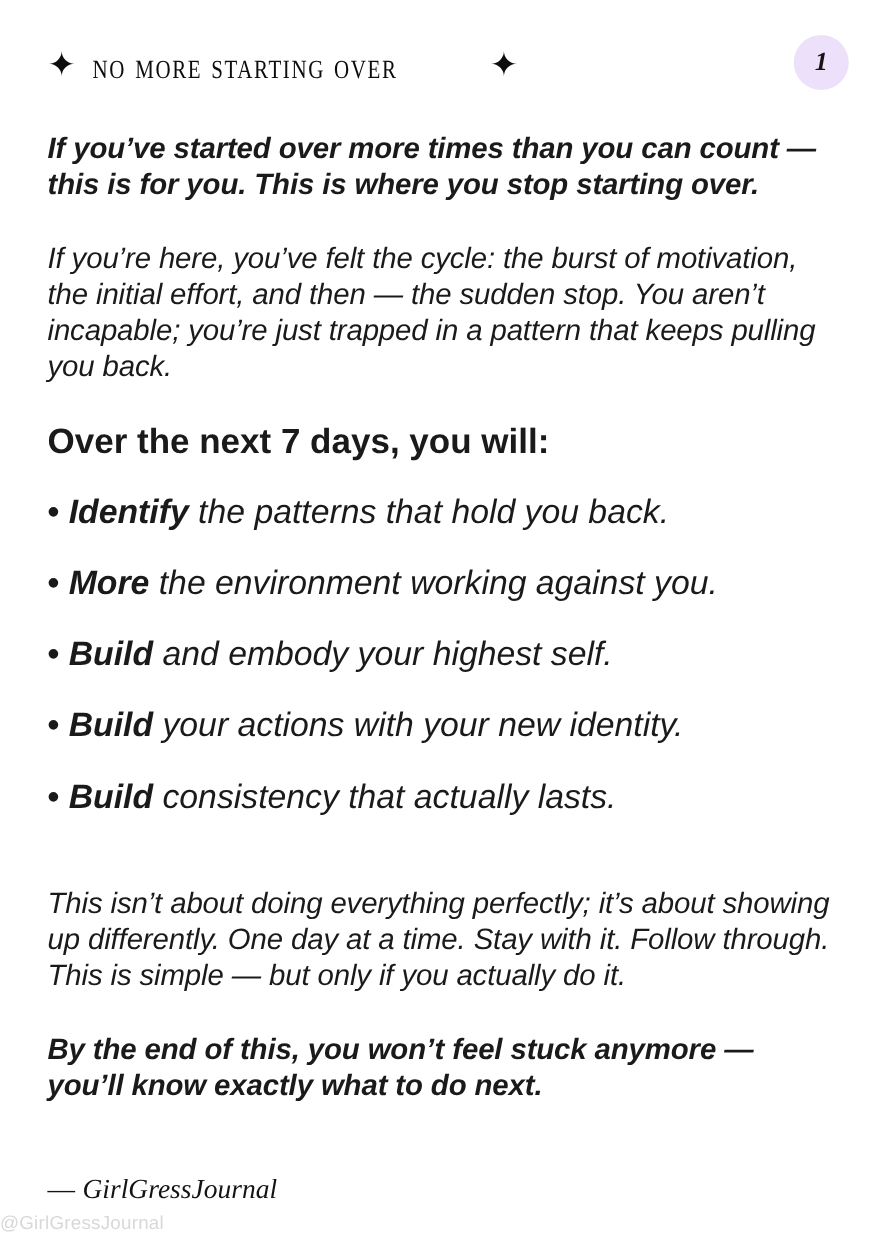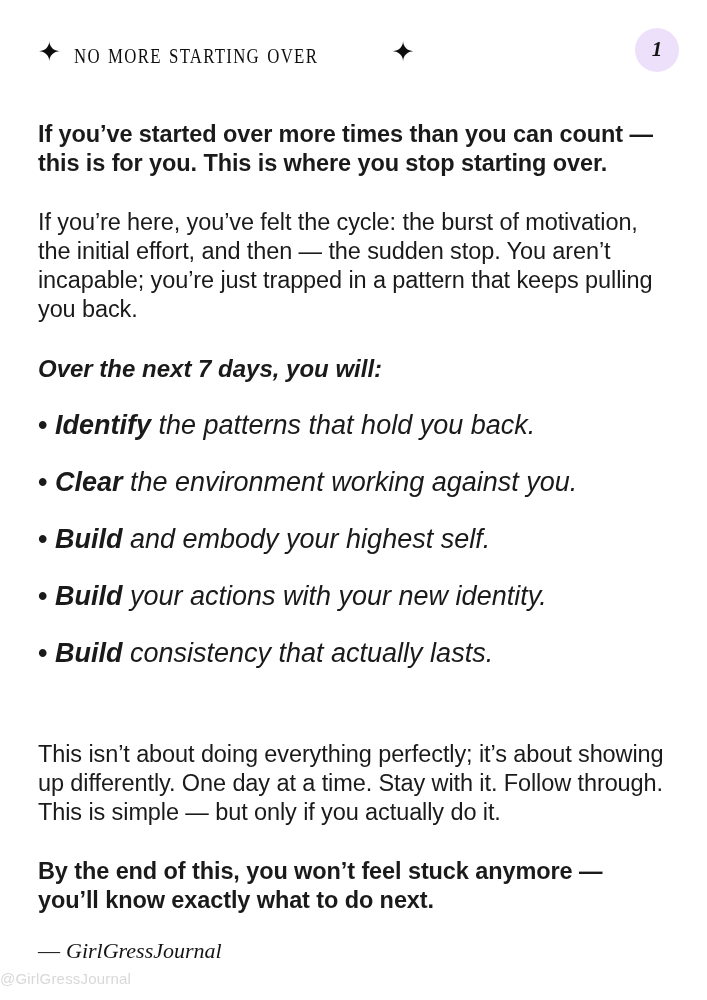--- a/index.html
+++ b/index.html
@@ -89,37 +89,37 @@
 
   
   .content {
     position: absolute;
     left: 38px;
     top: 104px;
     width: 628px;
   }
 
   .para {
+    font-style: italic;
     font-size: 23.5px;
     line-height: 29px;
     letter-spacing: -0.1px;
-    margin: 16px 0 30px 0;
+    margin: 0 0 30px 0;
     color: #1a1a1a;
   }
   .para.bold {
     font-weight: 700;
   }
   .para b {
     font-weight: 700;
   }
 
   .section-heading {
-    font-style: italic;
-    font-weight: 700;
-    font-size: 24px;
+    font-weight: 700;
+    font-size: 28px;
     line-height: 29px;
     margin: 0 0 28px 0;
     color: #1a1a1a;
   }
 
   .bullets {
     margin: 0 0 28px 0;
     padding: 0;
     list-style: none;
   }
@@ -197,21 +197,21 @@
 
     <p class="para bold">If you’ve started over more times than you can count — this is for you. This is where you stop starting over.</p>
 
     <p class="para">If you’re here, you’ve felt the cycle: the burst of motivation, the initial effort, and then — the sudden stop. You aren’t incapable; you’re just trapped in a pattern that keeps pulling you back.</p>
 
 
     <p class="section-heading">Over the next 7 days, you will:</p>
 
     <ul class="bullets">
       <li><span class="dot">•</span> <span class="lead">Identify</span><span> the patterns that hold you back.</span></li>
-      <li><span class="dot">•</span> <span class="lead">Clear</span><span> the environment working against you.</span></li>
+      <li><span class="dot">•</span> <span class="lead">More</span><span> the environment working against you.</span></li>
       <li><span class="dot">•</span> <span class="lead">Build</span><span> and embody your highest self.</span></li>
       <li><span class="dot">•</span> <span class="lead">Build</span><span> your actions with your new identity.</span></li>
       <li><span class="dot">•</span> <span class="lead">Build</span><span> consistency that actually lasts.</span></li>
     </ul>
 
     <div class="gap-after-bullets"></div>
 
     <p class="para">This isn’t about doing everything perfectly; it’s about showing up differently. One day at a time. Stay with it. Follow through. This is simple — but only if you actually do it.</p>
 
     <p class="para bold">By the end of this, you won’t feel stuck anymore — you’ll know exactly what to do next.</p>

